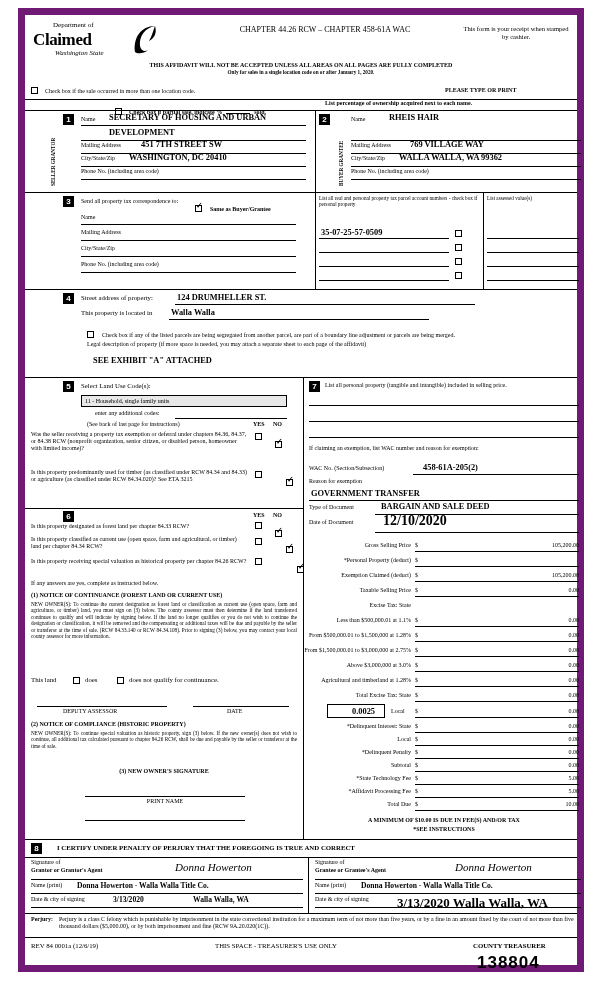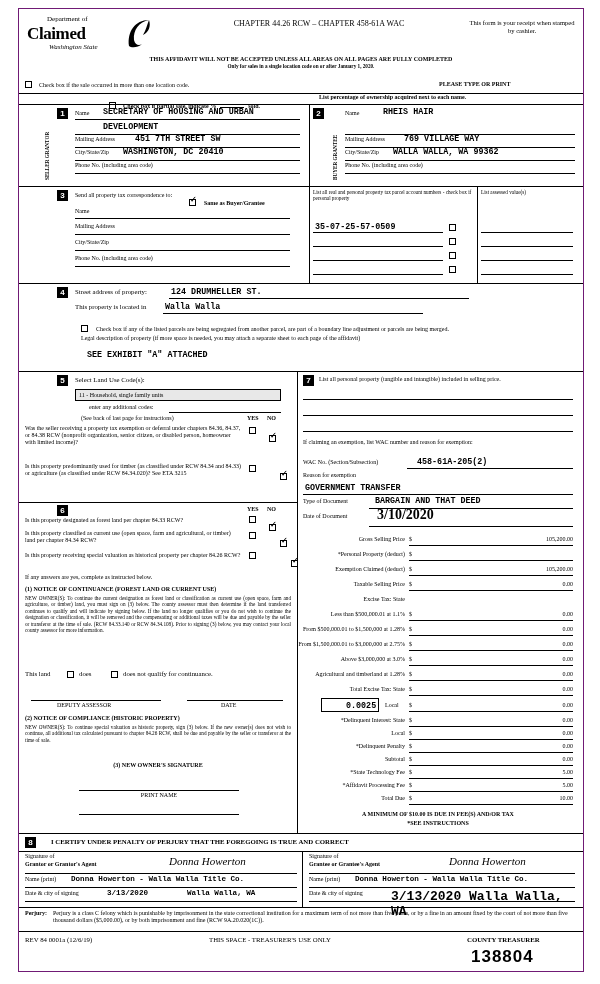--- a/index.html
+++ b/index.html
@@ -1,18 +1,18 @@
 <!DOCTYPE html>
 <html><head>
 <meta charset="utf-8">
 <style>
   html,body{margin:0;padding:0;background:#9a9a9a;}
   body{font-family:"Liberation Serif", serif;}
   .page{width:600px;height:984px;background:#ffffff;position:relative;overflow:hidden;box-sizing:border-box;}
-  .sheet{position:absolute;left:18px;top:8px;width:566px;height:964px;border:1px solid #701a75;box-sizing:border-box;background:#fff;}
+  .sheet{position:absolute;left:18px;top:8px;width:566px;height:964px;border:7px solid #701a75;box-sizing:border-box;background:#fff;}
   
   .b{font-weight:bold;}
   .c{text-align:center;}
   .tiny{font-size:5.2px;line-height:6.4px;}
   .xs{font-size:6px;line-height:7.2px;}
   .sm{font-size:6.8px;line-height:8px;}
   .hand{font-family:"Liberation Serif", serif;font-weight:bold;font-size:8.6px;}
   .box{position:absolute;box-sizing:border-box;}
   .brd{border:1px solid #000;}
   .num{width:11px;height:11px;background:#000;color:#fff;font-weight:bold;font-size:8px;text-align:center;line-height:11px;font-family:"Liberation Sans",sans-serif;}
@@ -24,21 +24,21 @@
   .hdr-logo{position:absolute;left:6px;top:4px;width:150px;height:38px;}
   .dept{font-size:7px;font-family:"Liberation Serif",serif;}
   .rev{font-size:17px;font-weight:bold;letter-spacing:-0.4px;}
   .wash{font-size:7px;font-style:italic;}
   .swirl{position:absolute;left:100px;top:5px;width:26px;height:30px;}
   .title{position:absolute;left:150px;top:10px;width:300px;text-align:center;}
   .t1{font-size:11.5px;font-weight:bold;}
   .t2{font-size:8px;}
   .receipt{position:absolute;right:6px;top:10px;width:110px;text-align:center;font-size:6.6px;line-height:8px;}
   
-  .fill{font-family:Liberation Mono, monospace;font-size:8.4px;font-weight:bold;}
+  .fill{font-family:Liberation Serif, serif;font-size:8.4px;font-weight:bold;}
   .sig{font-family:"Liberation Serif",serif;font-style:italic;font-size:11px;}
   .stamp{font-family:"Liberation Sans",sans-serif;font-size:17px;font-weight:bold;letter-spacing:1px;}
 </style>
 </head>
 <body>
 
 <div class="page">
  <div class="sheet">
 
   <div class="box hdr-logo">
@@ -256,25 +256,25 @@
     <div class="box xs" style="left:6px;top:68px;width:270px;">If claiming an exemption, list WAC number and reason for exemption:</div>
     <div class="box xs" style="left:6px;top:88px;">WAC No. (Section/Subsection)</div>
     <div class="box fill" style="left:120px;top:86px;">458-61A-205(2)</div>
     <div class="box" style="left:110px;top:97px;width:166px;border-bottom:1px solid #000;"></div>
 
     <div class="box xs" style="left:6px;top:101px;">Reason for exemption</div>
     <div class="box fill" style="left:8px;top:112px;">GOVERNMENT TRANSFER</div>
     <div class="box" style="left:6px;top:123px;width:270px;border-bottom:1px solid #000;"></div>
 
     <div class="box xs" style="left:6px;top:127px;">Type of Document</div>
-    <div class="box fill" style="left:78px;top:125px;">BARGAIN AND THAT DEED</div>
+    <div class="box fill" style="left:78px;top:125px;">BARGAIN AND SALE DEED</div>
     <div class="box" style="left:72px;top:137px;width:204px;border-bottom:1px solid #000;"></div>
 
     <div class="box xs" style="left:6px;top:142px;">Date of Document</div>
-    <div class="box hand" style="left:80px;top:136px;font-size:14px;font-family:'Liberation Serif',serif;">3/10/2020</div>
+    <div class="box hand" style="left:80px;top:136px;font-size:14px;font-family:'Liberation Serif',serif;">12/10/2020</div>
     <div class="box" style="left:72px;top:155px;width:204px;border-bottom:1px solid #000;"></div>
 
     <div id="tax-lines">
           <div class="box" style="left: 0px; top: 163px; width: 288px; height: 15px;">
             <div class="box xs" style="left: 0px; top: 2px; width: 108px; text-align: right;">Gross Selling Price</div>
             <div class="box xs" style="left: 112px; top: 2px;">$</div>
             <div class="box xs" style="left: 200px; top: 2px; width: 76px; text-align: right;">105,200.00</div>
             <div class="box" style="left: 112px; top: 11px; width: 164px; border-bottom: 1px solid rgb(0, 0, 0);"></div>
           </div>
           <div class="box" style="left: 0px; top: 178px; width: 288px; height: 15px;">

